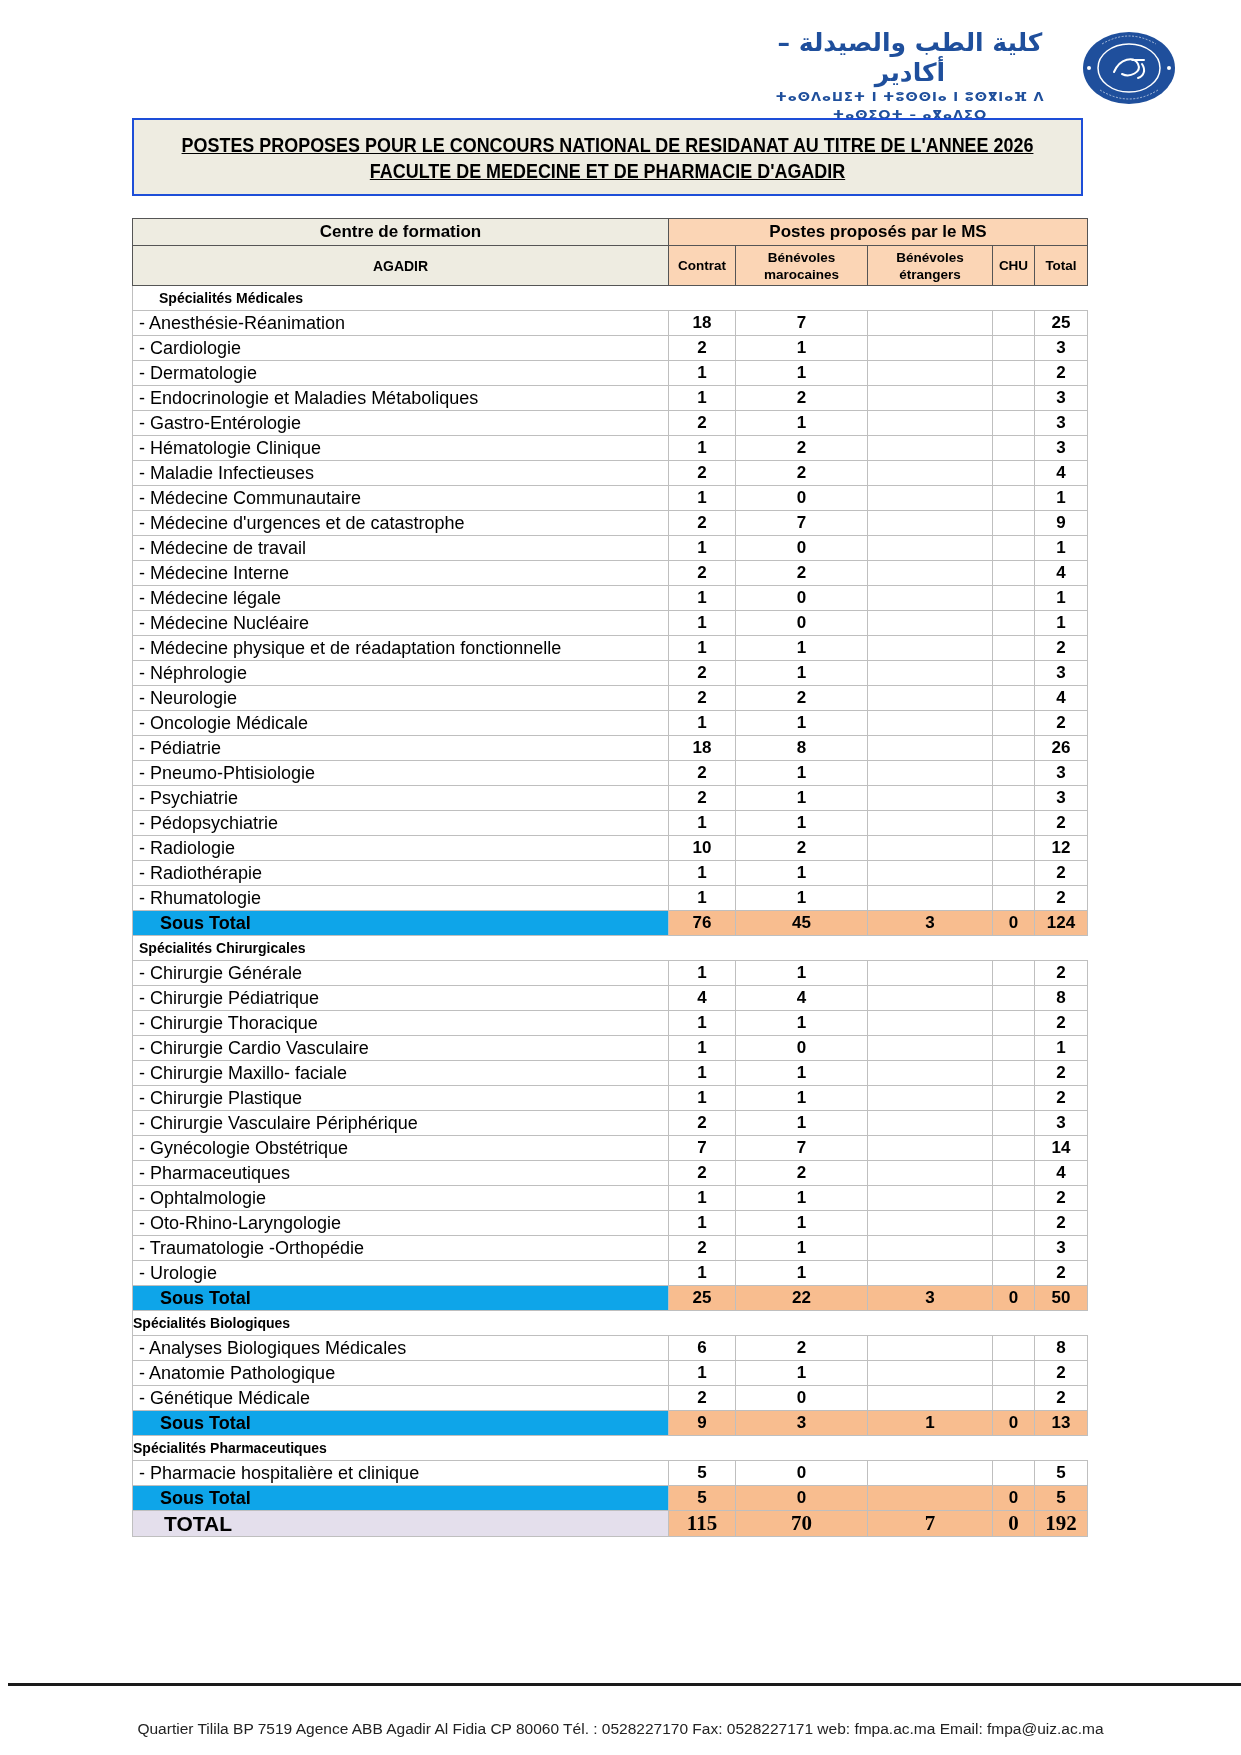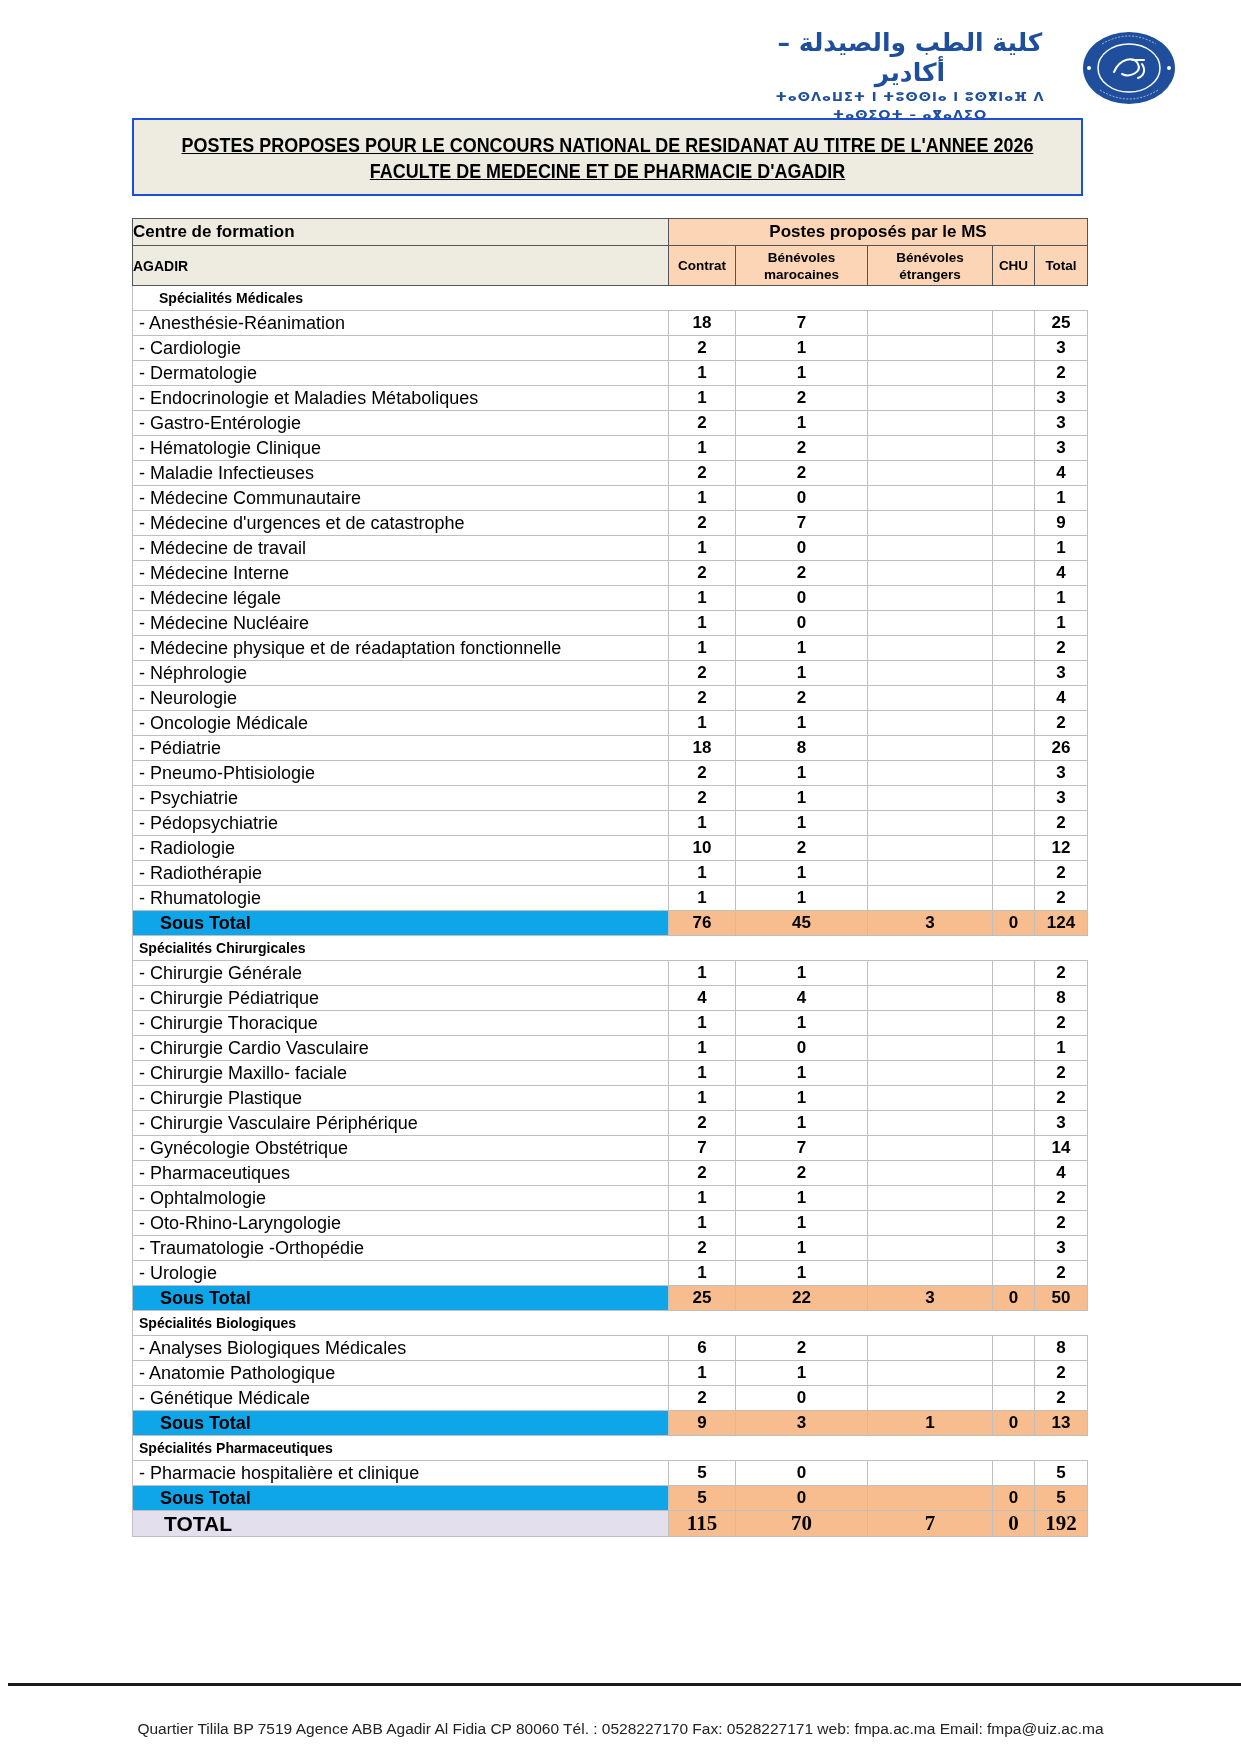--- a/index.html
+++ b/index.html
@@ -12,21 +12,21 @@
   .seal { position:absolute; left:1072px; top:30px; width:114px; height:76px; }
   .title-box { position:absolute; left:132px; top:118px; width:951px; height:78px;
                background:#eeece1; border:2px solid #1d4ed8; box-sizing:border-box;
                text-align:center; font-weight:bold; font-size:19.5px; line-height:26px;
                padding-top:12px; font-family:"Liberation Sans", sans-serif; }
   .title-box span { text-decoration:underline; display:block; transform:scaleX(0.92); }
   table.main { position:absolute; left:132px; top:218px; border-collapse:collapse; table-layout:fixed; width:955px; }
   table.main td { border:1px solid #bfbfbf; padding:0; height:25px; font-size:14px; box-sizing:border-box; }
   col.c-label { width:536px; } col.c-contrat { width:67px; } col.c-bm { width:132px; }
   col.c-be { width:125px; } col.c-chu { width:42px; } col.c-total { width:53px; }
-  .hdr-left { background:#eeece1; border:1px solid #555 !important; font-weight:bold; text-align:left; font-size:17px; }
+  .hdr-left { background:#eeece1; border:1px solid #555 !important; font-weight:bold; text-align:center; font-size:17px; }
   .hdr-right { background:#fbd5b5; border:1px solid #555 !important; font-weight:bold; text-align:center;margin-left:11px; }
   tr.hdr1 td { height:27px; font-size:17px; }
   tr.hdr2 td { height:40px; }
   tr.hdr2 td.hdr-right { font-size:13.5px; line-height:17px; }
   .section td { border:none !important; font-weight:bold; font-size:17px; height:27px; }
   .section td.sec-label { border-left:1px solid #bfbfbf !important; }
   .item td.name { font-size:18px; padding-left:6px; white-space:nowrap; overflow:hidden; }
   .item td.num { text-align:center; font-weight:bold; font-size:17px; }
   .subtotal td { height:26px; }
   .subtotal td.st-label { background:#0ea5e9; font-weight:bold; font-size:18px; padding-left:27px; }
@@ -394,21 +394,21 @@
       </tr>
       <tr class="subtotal">
         <td class="st-label">Sous Total</td>
         <td class="num">25</td>
         <td class="num">22</td>
         <td class="num">3</td>
         <td class="num">0</td>
         <td class="num">50</td>
       </tr>
       <tr class="section">
-        <td class="sec-label" colspan="6" style="padding-left: 6px;">Spécialités Biologiques</td>
+        <td class="sec-label" colspan="6" style="">Spécialités Biologiques</td>
       </tr>
       <tr class="item">
         <td class="name">- Analyses Biologiques Médicales</td>
         <td class="num">6</td>
         <td class="num">2</td>
         <td class="num"></td>
         <td class="num"></td>
         <td class="num">8</td>
       </tr>
       <tr class="item">
@@ -429,21 +429,21 @@
       </tr>
       <tr class="subtotal">
         <td class="st-label">Sous Total</td>
         <td class="num">9</td>
         <td class="num">3</td>
         <td class="num">1</td>
         <td class="num">0</td>
         <td class="num">13</td>
       </tr>
       <tr class="section">
-        <td class="sec-label" colspan="6" style="padding-left: 6px;">Spécialités Pharmaceutiques</td>
+        <td class="sec-label" colspan="6" style="padding-left: 0;">Spécialités Pharmaceutiques</td>
       </tr>
       <tr class="item">
         <td class="name">- Pharmacie hospitalière et clinique</td>
         <td class="num">5</td>
         <td class="num">0</td>
         <td class="num"></td>
         <td class="num"></td>
         <td class="num">5</td>
       </tr>
       <tr class="subtotal">

